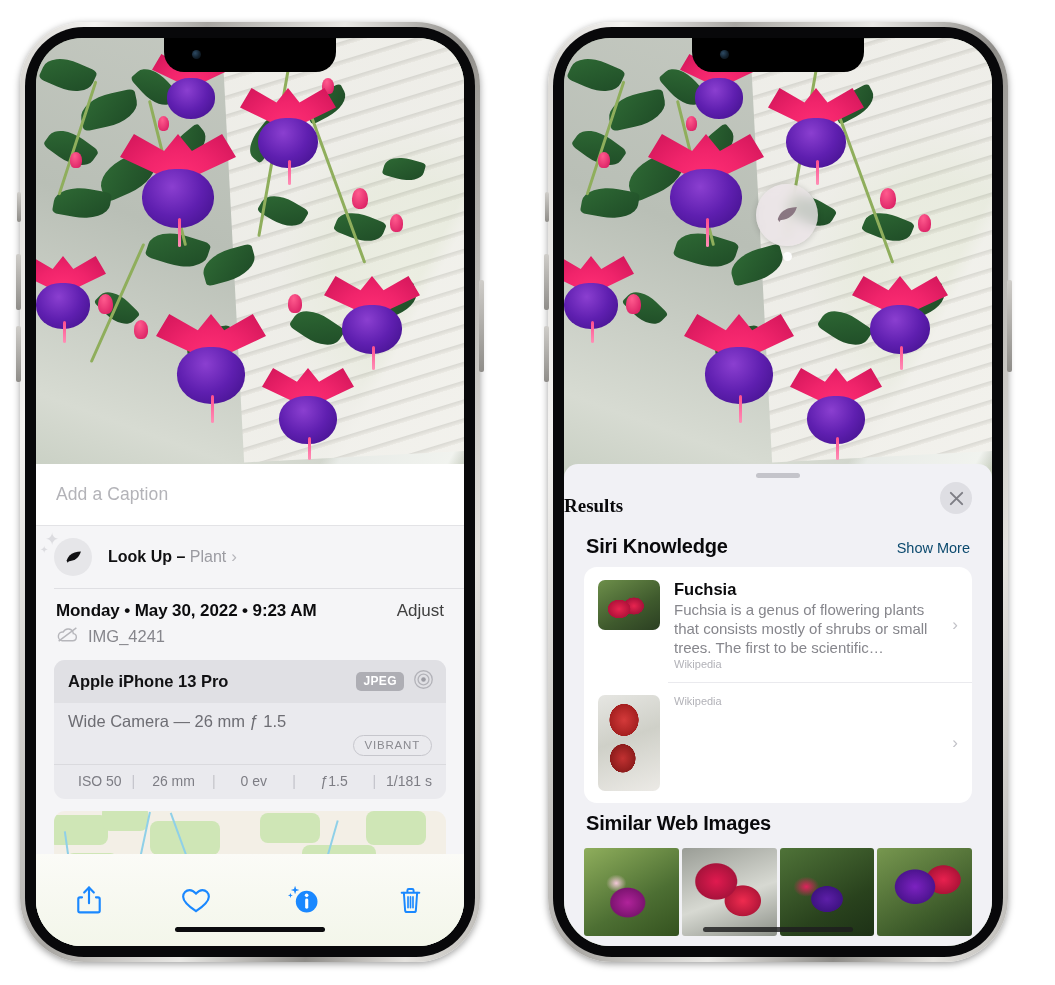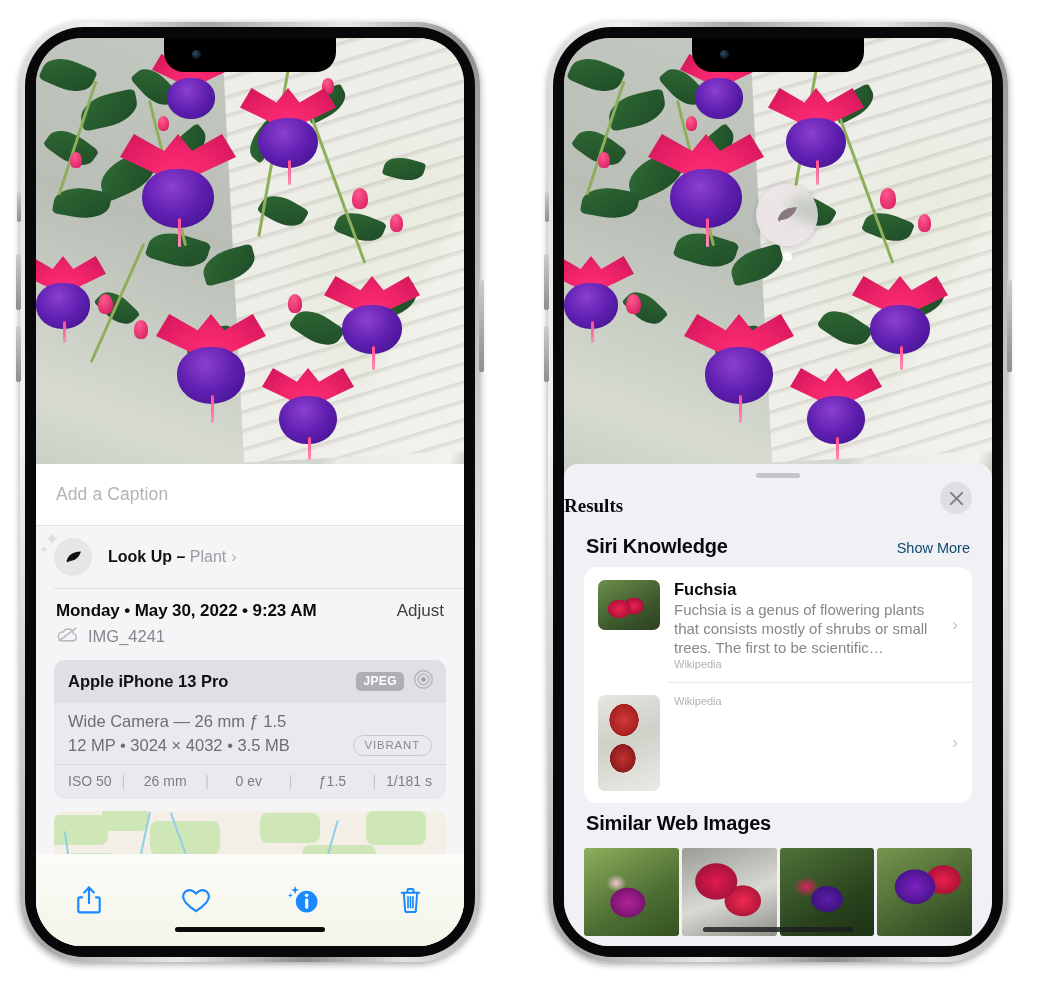--- a/index.html
+++ b/index.html
@@ -156,21 +156,21 @@
     font-size:11.5px; letter-spacing:.8px; padding:3px 11px 4px;
     border-radius:11px;
   }
   .exif-foot {
     display:flex; align-items:center; padding:7px 14px 9px 14px;
     border-top:1px solid #dadade;
   }
   .exif-foot span.v { font-size:14px; color:#7d7d84; }
   .exif-foot span.sep { color:#c3c3c9; font-size:14px; }
   .exif-foot .cell { flex:1; text-align:center; }
-  .exif-foot .cell:first-child { text-align:center; flex:0 0 auto; }
+  .exif-foot .cell:first-child { text-align:center; flex:0 0 auto;margin-left:10px; }
   .exif-foot .cell:last-child  { text-align:left; flex:0 0 auto; }
 
   .map {
     margin:12px 18px 0 18px; height:86px; border-radius:11px 11px 0 0;
     overflow:hidden; position:relative;
     background:#f3efe6;
   }
   .map-green { position:absolute; border-radius:8px; background:#cfe6b6; }
   .map-road { position:absolute; background:#9fd4ea; }
   .map-pin {
@@ -424,21 +424,20 @@
                   <circle cx="12" cy="12" r="10" fill="none" stroke="#b3b3b9" stroke-width="1.5"></circle>
                   <circle cx="12" cy="12" r="6.2" fill="none" stroke="#b3b3b9" stroke-width="1.5"></circle>
                   <circle cx="12" cy="12" r="2.6" fill="#9c9ca3"></circle>
                 </svg>
               </span>
             </span>
           </div>
           <div class="exif-body">
             <div class="exif-l1">Wide Camera — 26 mm ƒ 1.5</div>
             <div class="exif-l2row">
-              <span class="exif-l2">12 MP  •  3024 × 4032  •  3.5 MB</span>
               <span class="vibrant">VIBRANT</span>
             </div>
           </div>
           <div class="exif-foot">
             <span class="cell" style="padding-right:10px"><span class="v">ISO 50</span></span>
             <span class="sep">|</span>
             <span class="cell"><span class="v">26 mm</span></span>
             <span class="sep">|</span>
             <span class="cell"><span class="v">0 ev</span></span>
             <span class="sep">|</span>

